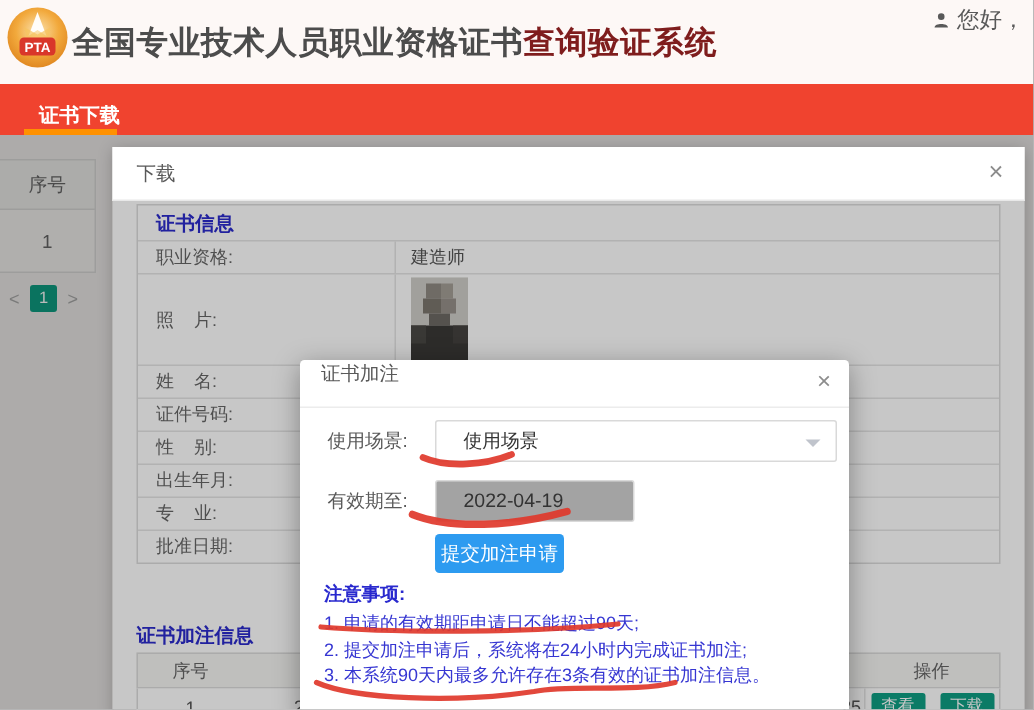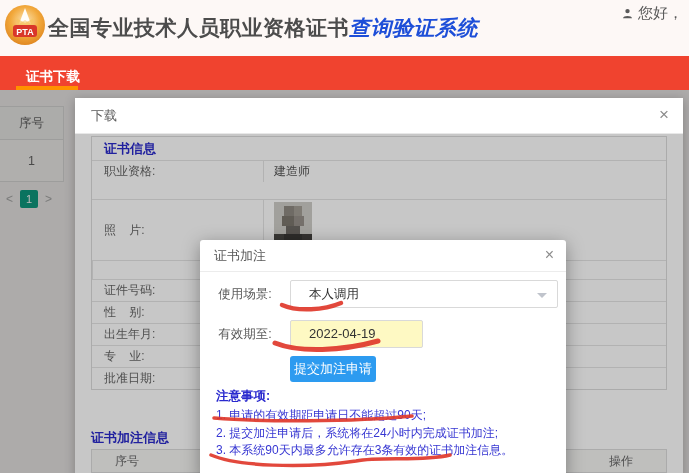--- a/index.html
+++ b/index.html
@@ -5,21 +5,21 @@
   * { margin:0; padding:0; box-sizing:border-box; }
   html,body { background:#888; }
   body { font-family:"Liberation Sans","DejaVu Sans",sans-serif; }
   .stage { position:relative; width:689px; height:473px; background:#fff; overflow:hidden; margin:0 auto; }
 
   
   .header { position:absolute; left:0; top:0; width:689px; height:56px; background:#fdf8f6; }
   .logo { position:absolute; left:4px; top:4px; width:42px; height:42px; }
   .title-wrap { position:absolute; left:48px; top:14px; white-space:nowrap; }
   .title-main { font-size:21px; font-weight:bold; color:#4c4c4c; letter-spacing:0.5px; }
-  .title-accent { font-size:21px; font-weight:bold; color:#1d4ed8; letter-spacing:0.5px;font-style:italic; }
+  .title-accent { font-size:21px; font-weight:bold; color:#7f1d1d; letter-spacing:0.5px; }
   .greeting { position:absolute; right:6px; top:4px; display:flex; align-items:center; gap:5px; font-size:15px; color:#595959;text-align:right; }
 
   
   .nav { position:absolute; left:0; top:56px; width:689px; height:34px; background:#f0432f; }
   .nav-item { position:absolute; left:16px; top:0; height:42px; padding:0 10px; display:flex; align-items:center; color:#fff; font-size:13.5px; font-weight:bold; }
   .nav-underline { position:absolute; left:16px; bottom:0; width:62px; height:4px; background:#ff9100; }
 
   
   .content { position:absolute; left:0; top:90px; width:689px; height:383px; background:#edebe9; overflow:hidden; }
 
@@ -36,45 +36,45 @@
   
   .modal-outer { position:absolute; left:75px; top:8px; width:608px; height:380px; background:#fff; z-index:20; box-shadow:0 2px 10px rgba(0,0,0,0.25); }
   .mo-titlebar { position:relative; height:36px; border-bottom:1px solid #e8e8e8; display:flex; align-items:center; padding:0 16px; font-size:13px; color:#595959; background:#fff; }
   .mo-close { position:absolute; right:14px; top:8px; font-size:17px; color:#8c8c8c; cursor:pointer; line-height:1; }
   .mo-body { position:relative; padding:2px 16px 0 16px; }
   .section1 { border:1px solid #dcdcdc; }
   .sec-heading { padding:3px 12px 2px 12px; font-size:13px; font-weight:bold; color:#2b2bcc; }
   .frow { display:flex; border-top:1px solid #e4e4e4; min-height:19px; font-size:12px; color:#666; }
   .frow .lbl { width:171px; padding:2px 0 2px 12px; display:flex; align-items:center; white-space:pre; }
   .frow .val { flex:1; border-left:1px solid #e4e4e4; padding-left:10px; display:flex; align-items:center; color:#555; }
-  .photo-row { min-height:60px;margin-top:17px; }
+  .photo-row { min-height:60px; }
   .photo { width:38px; height:56px; margin:2px 0; background:#d9d9d6; }
 
   .section2 { margin-top:36px; }
   .t-head { display:flex; height:24px; background:#f5f5f3; border:1px solid #dcdcdc; font-size:12px; color:#666; align-items:center; }
   .t-row  { display:flex; height:26px; border:1px solid #dcdcdc; border-top:none; font-size:12px; color:#555; align-items:center; background:#fff; }
   .c1 { width:70px; text-align:center; }
   .c2 { flex:1; position:relative; height:100%; }
   .c2 .frag-left  { position:absolute; left:34px; top:5px; }
   .c2 .frag-right { position:absolute; right:2px; top:5px; }
   .c3 { width:90px; display:flex; align-items:center; justify-content:center; gap:10px; align-self:stretch; border-left:1px solid #e4e4e4; }
   .mini-btn { background:#0f9e83; color:#fff; font-size:11px; padding:3px 7px; border-radius:2px; border:none; cursor:pointer; line-height:1.1; }
 
   .overlay2 { position:absolute; left:0; right:0; top:36px; bottom:0; background:rgba(0,0,0,0.22); z-index:30; }
 
   
   .modal-inner { position:absolute; left:200px; top:150px; width:366px; height:240px; background:#fff; z-index:40; border-radius:3px; box-shadow:0 4px 18px rgba(0,0,0,0.35); }
-  .mi-titlebar { position:relative; height:32px; border-bottom:1px solid #ececec; display:flex; align-items:center; padding:0 14px; font-size:13px; color:#595959; }
+  .mi-titlebar { position:relative; height:32px; border-bottom:1px solid #ececec; display:flex; padding:0 14px; font-size:13px; color:#595959; }
   .mi-close { position:absolute; right:12px; top:7px; font-size:16px; color:#8c8c8c; cursor:pointer; line-height:1; }
   .mi-row { margin-top:8px; display:flex; align-items:center; }
   .mi-row.second { margin-top:12px; }
   .mi-label { width:90px; text-align:center; font-size:12.5px; color:#595959; padding-right:0; }
   .select-box { position:relative; margin-left:0; width:268px; height:28px; border:1px solid #d9d9d9; border-radius:2px; font-size:12.5px; color:#333; line-height:26px; padding-left:18px; background:#fff; cursor:pointer; }
   .caret { position:absolute; right:10px; top:12px; width:0; height:0; border-left:5px solid transparent; border-right:5px solid transparent; border-top:5px solid #c0c4cc; }
-  .input-box { margin-left:0; width:133px; height:28px; border:1px solid #d9d9d9; border-radius:2px; font-size:13px; color:#333; line-height:26px; padding-left:18px; background:#fef9c3; }
+  .input-box { margin-left:0; width:133px; height:28px; border:1px solid #d9d9d9; border-radius:2px; font-size:13px; color:#333; line-height:26px; padding-left:18px; background:#a3a3a3; }
   .submit-btn { display:block; margin:8px 0 0 90px; width:86px; height:26px; background:#2d9bf0; border:none; border-radius:3px; color:#fff; font-size:13px; cursor:pointer; }
   .notes { margin:6px 14px 0 16px; }
   .notes-heading { font-size:12.5px; font-weight:bold; color:#2929ce; margin-bottom:2px; }
   .note-item { font-size:12px; color:#3636d2; line-height:17.5px; white-space:nowrap; }
 
   
   .annotations { position:absolute; inset:0; z-index:60; pointer-events:none; }
 </style>
 </head>
 <body>
@@ -150,20 +150,21 @@
                 <rect x="4" y="7" width="6" height="5" fill="#7b766e"></rect>
                   <rect x="10" y="7" width="5" height="5" fill="#96908a"></rect>
                 <rect x="6" y="12" width="7" height="4" fill="#6e6a64"></rect>
                 <rect x="0" y="16" width="19" height="12" fill="#3a3936"></rect>
                 <rect x="0" y="16" width="5" height="6" fill="#4a4844"></rect>
                   <rect x="14" y="16" width="5" height="6" fill="#44423f"></rect>
               </svg>
             </div>
           </div>
           <div class="frow">
+            <div class="lbl">姓    名:</div>
             <div class="val"></div>
           </div>
           <div class="frow">
             <div class="lbl">证件号码:</div>
             <div class="val"></div>
           </div>
           <div class="frow">
             <div class="lbl">性    别:</div>
             <div class="val"></div>
           </div>
@@ -206,21 +207,21 @@
     </div>
 
     <div class="modal-inner">
       <div class="mi-titlebar">
         <span>证书加注</span>
         <span class="mi-close">×</span>
       </div>
       <div class="mi-row">
         <div class="mi-label">使用场景:</div>
         <div class="select-box">
-          <span>本人调用</span>
+          <span>使用场景</span>
           <span class="caret"></span>
         </div>
       </div>
       <div class="mi-row second">
         <div class="mi-label">有效期至:</div>
         <div class="input-box">2022-04-19</div>
       </div>
       <button class="submit-btn">提交加注申请</button>
       <div class="notes">
         <div class="notes-heading">注意事项:</div>

